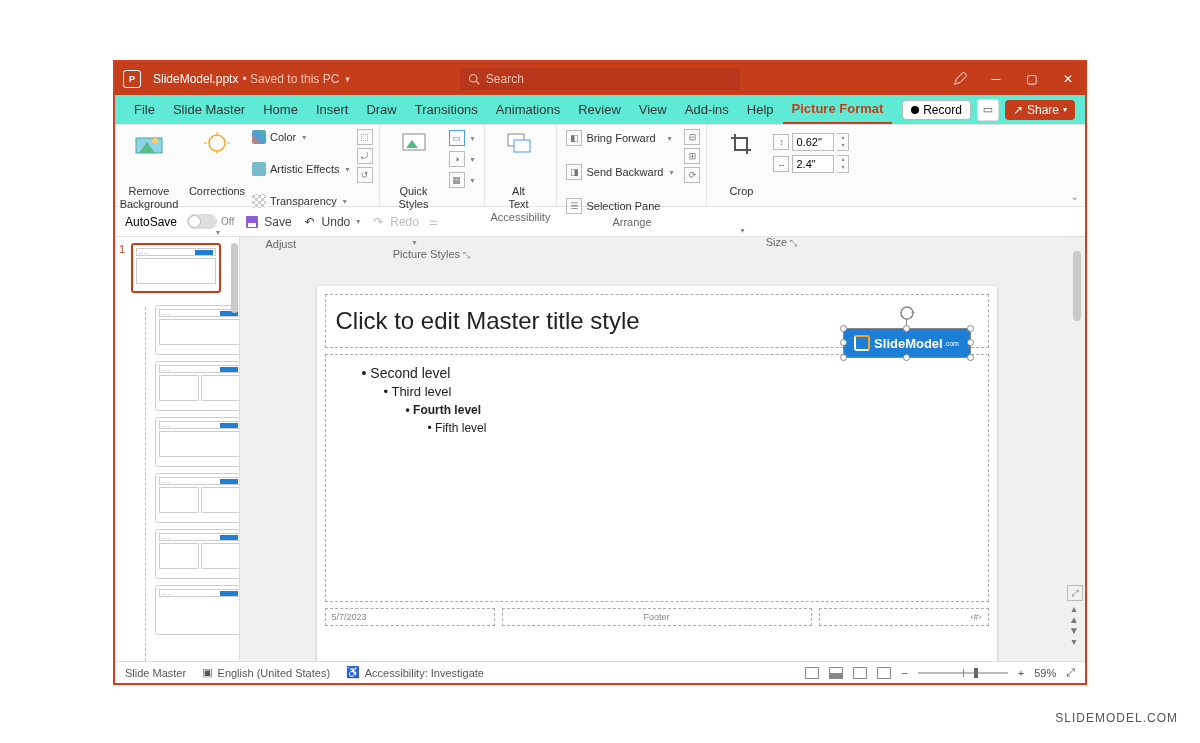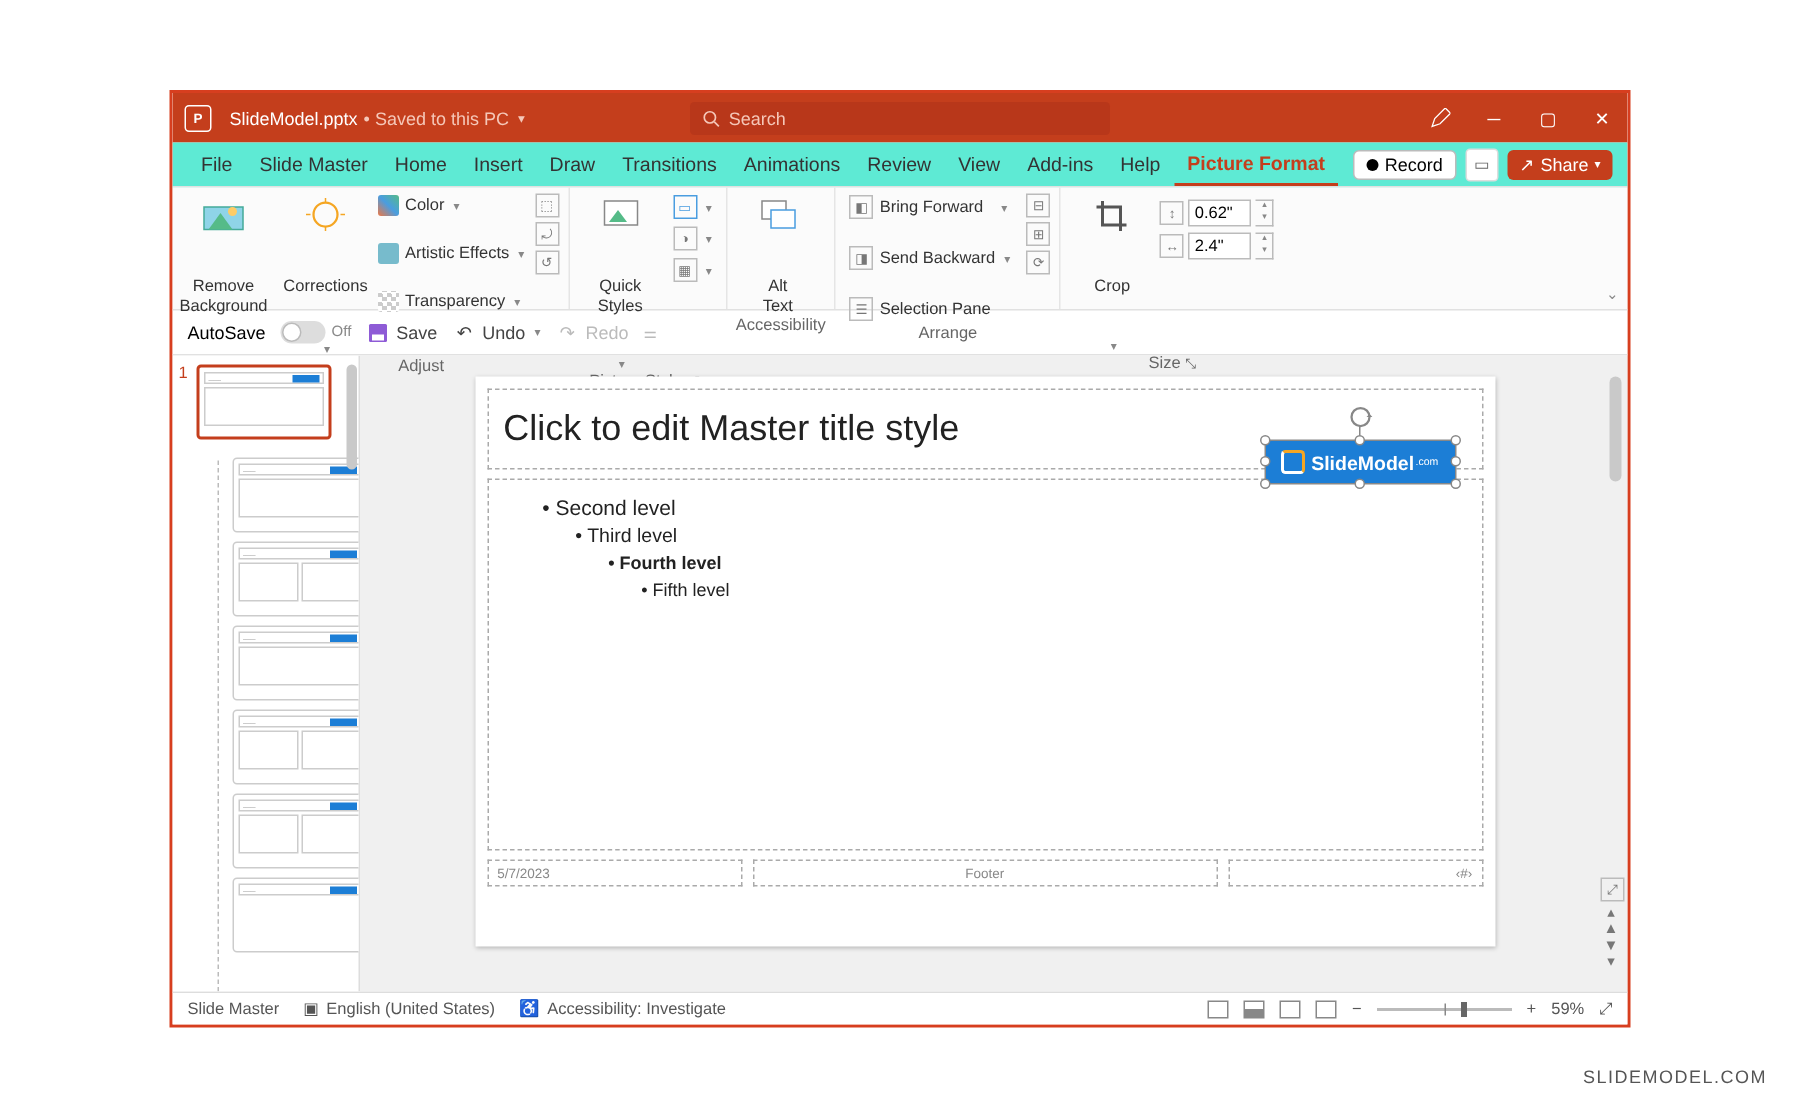--- a/index.html
+++ b/index.html
@@ -62,21 +62,21 @@
 .thumb.sel { border: 2px solid #c43e1c; margin-left:2px;}
 .thumb .trow{height:8px;border:0.5px solid #ccc;display:flex;justify-content:space-between;align-items:center;padding:0 2px;margin-bottom:2px;}
 .thumb .badge{width:18px;height:5px;background:#1c7ed6;}
 .thumb .tbody{height:26px;border:0.5px solid #ccc;}
 .thumb .half{display:flex;gap:2px;height:26px;}
 .thumb .half div{flex:1;border:0.5px solid #ccc;}
 .tscroll{position:absolute;right:1px;top:6px;width:7px;height:70px;background:#c9c9c9;border-radius:4px;}
 .tline{position:absolute;left:30px;top:70px;bottom:0;border-left:1px dashed #bbb;}
 
 .canvas { flex: 1; display: flex; align-items: flex-start; justify-content: center; padding: 14px 26px 14px 14px; position:relative;}
-.slide { width: 680px; height: 380px; background: #fff; box-shadow: 0 1px 3px rgba(0,0,0,0.25); position: relative; padding:8px;}
+.slide { width: 680px; height: 380px; background: #fff; box-shadow: 0 1px 3px rgba(0,0,0,0.25); position: relative; padding:8px;margin-top:35px;}
 .ph { border: 1px dashed #aaa; position: relative; }
 .ph.title { height: 54px; display: flex; align-items: center; padding-left: 10px; font-size: 24px; color: #222; margin-bottom:6px;}
 .ph.body { height: 248px; padding: 8px 14px; font-size: 15px; color: #222; line-height: 1.45;}
 .ph.body ul{list-style:none;}
 .ph.body li::before{content:"• ";}
 .lvl2{padding-left:22px;font-size:14px;}
 .lvl3{padding-left:44px;font-size:13px;}
 .lvl4{padding-left:66px;font-size:12px;font-weight:bold;}
 .lvl5{padding-left:88px;font-size:12px;}
 .ftr { display:flex; gap:7px; margin-top:6px;}

